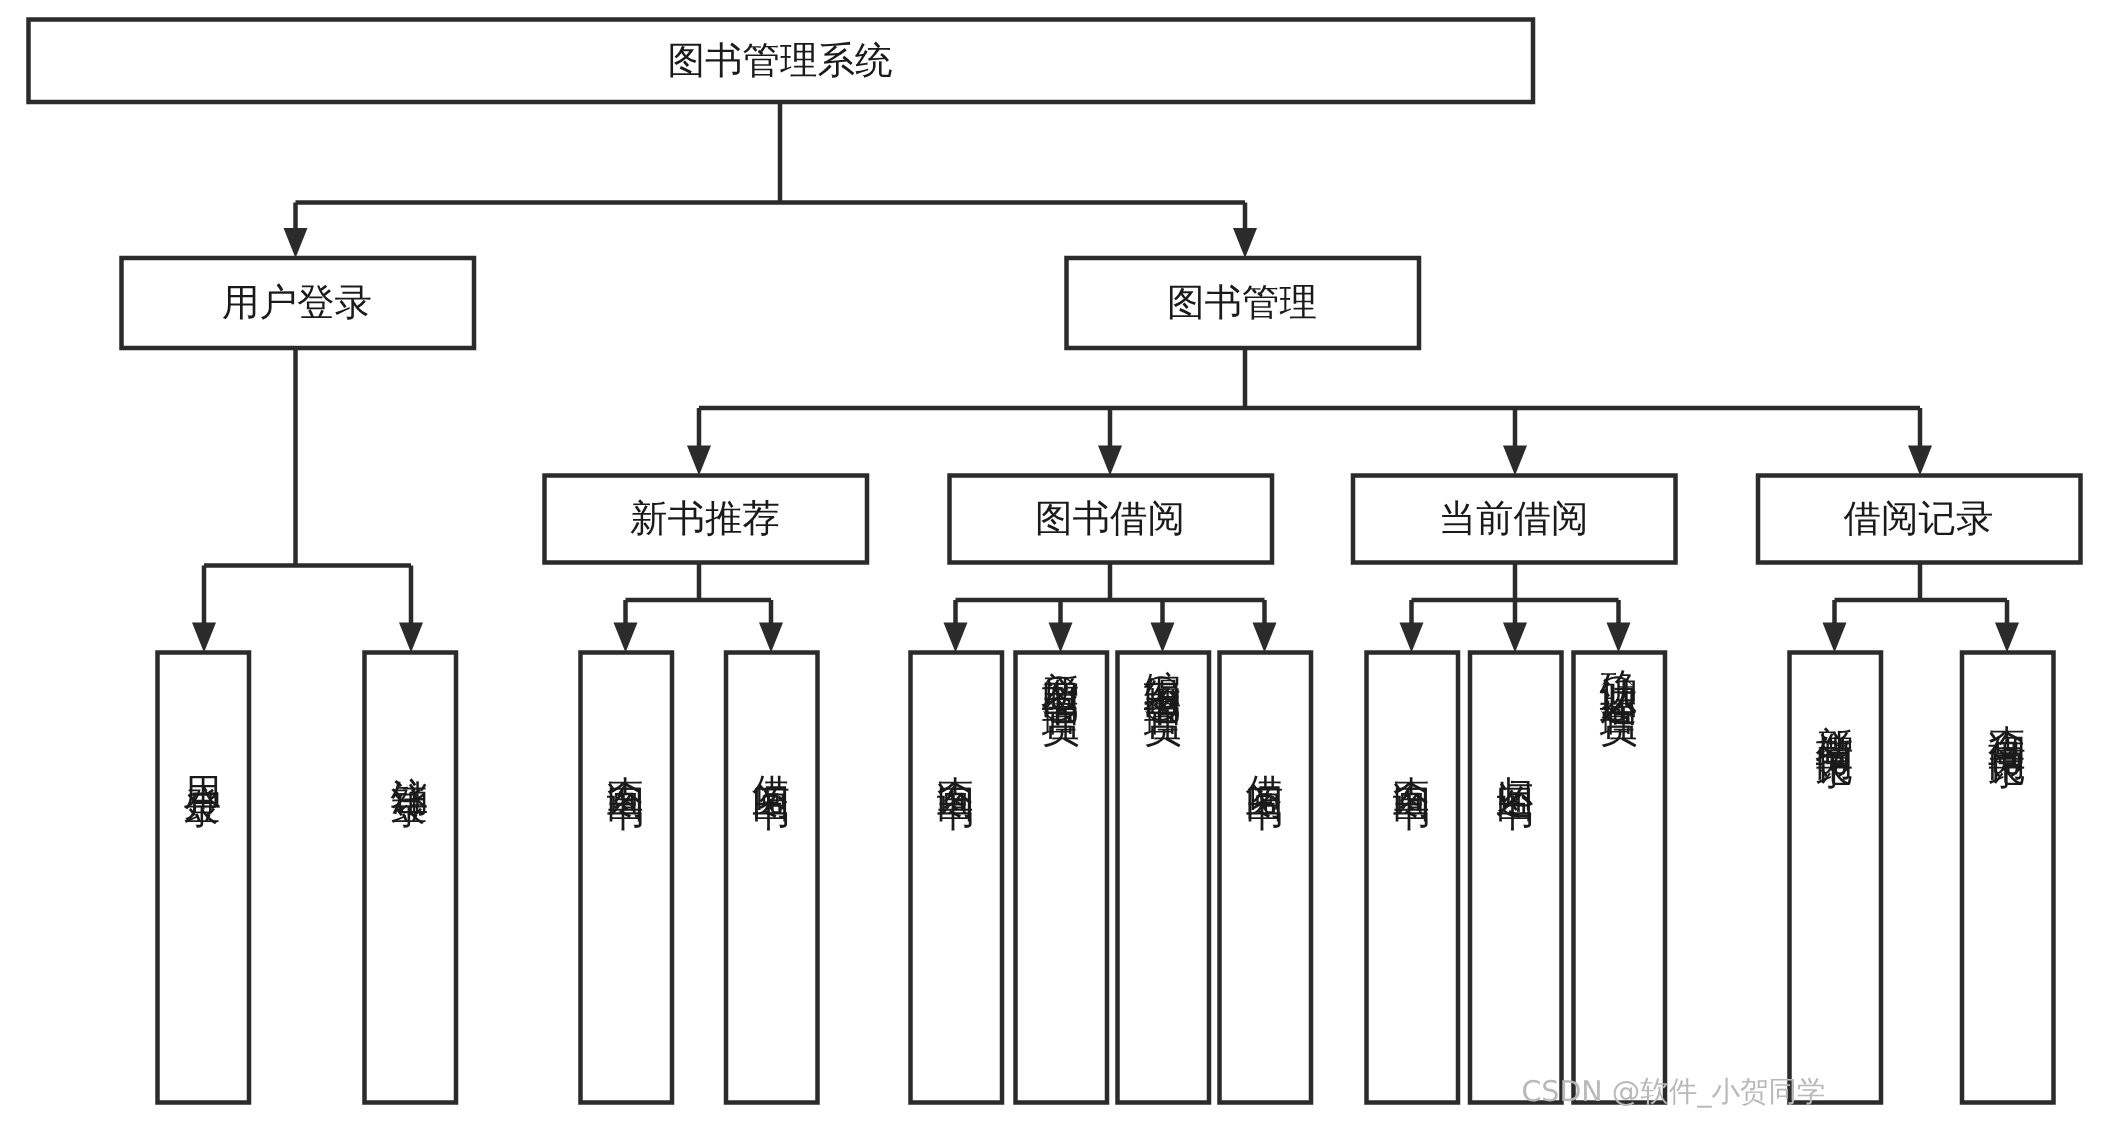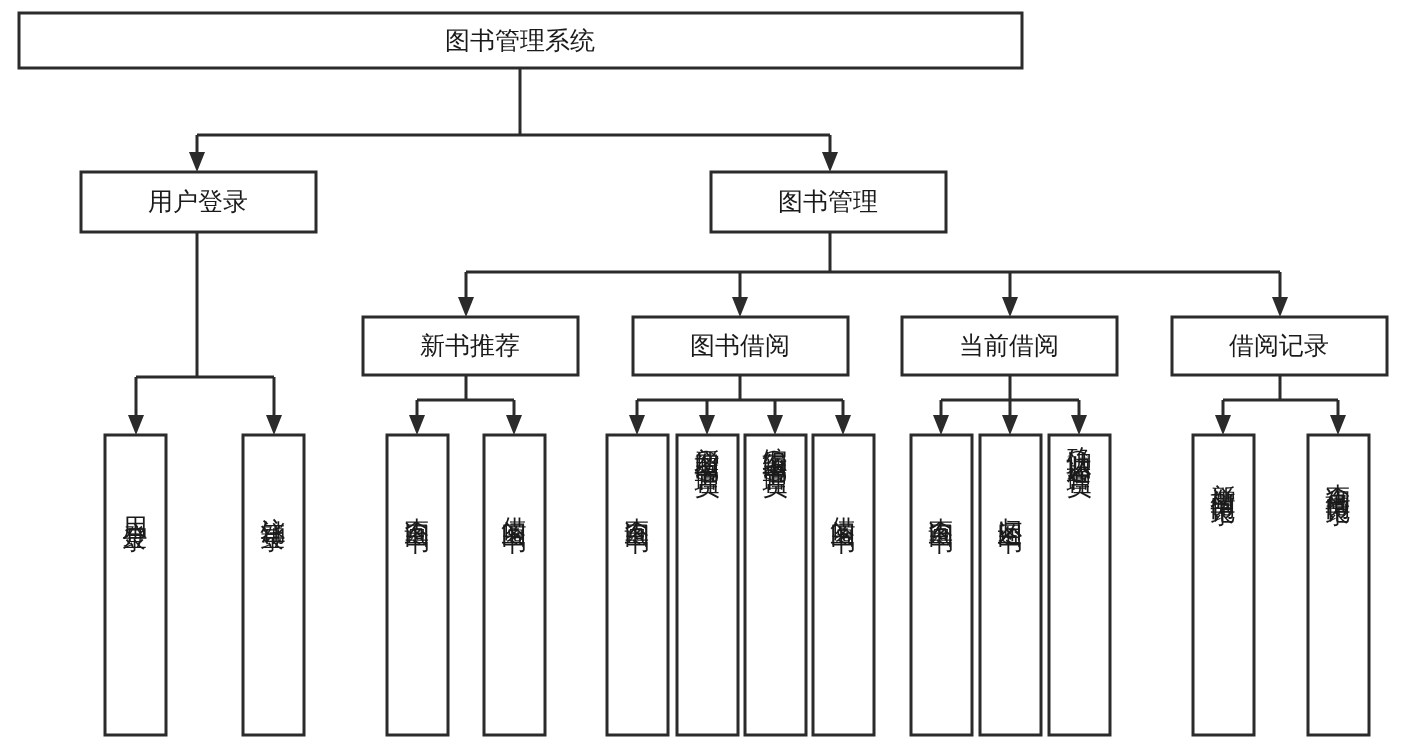--- a/index.html
+++ b/index.html
@@ -243,14 +243,15 @@
       <text class="node-label-vertical" x="1223" y="475">新增借阅记录</text>
     </g>
 
     <g>
       <rect class="node-box" x="1308" y="435" width="61" height="300"></rect>
       <text class="node-label-vertical" x="1338" y="475">查询借阅记录</text>
     </g>
 
   </svg>
 
+  <div class="watermark-text">CSDN @软件_小贺同学</div>
 
 </div>
 
 </body></html>

